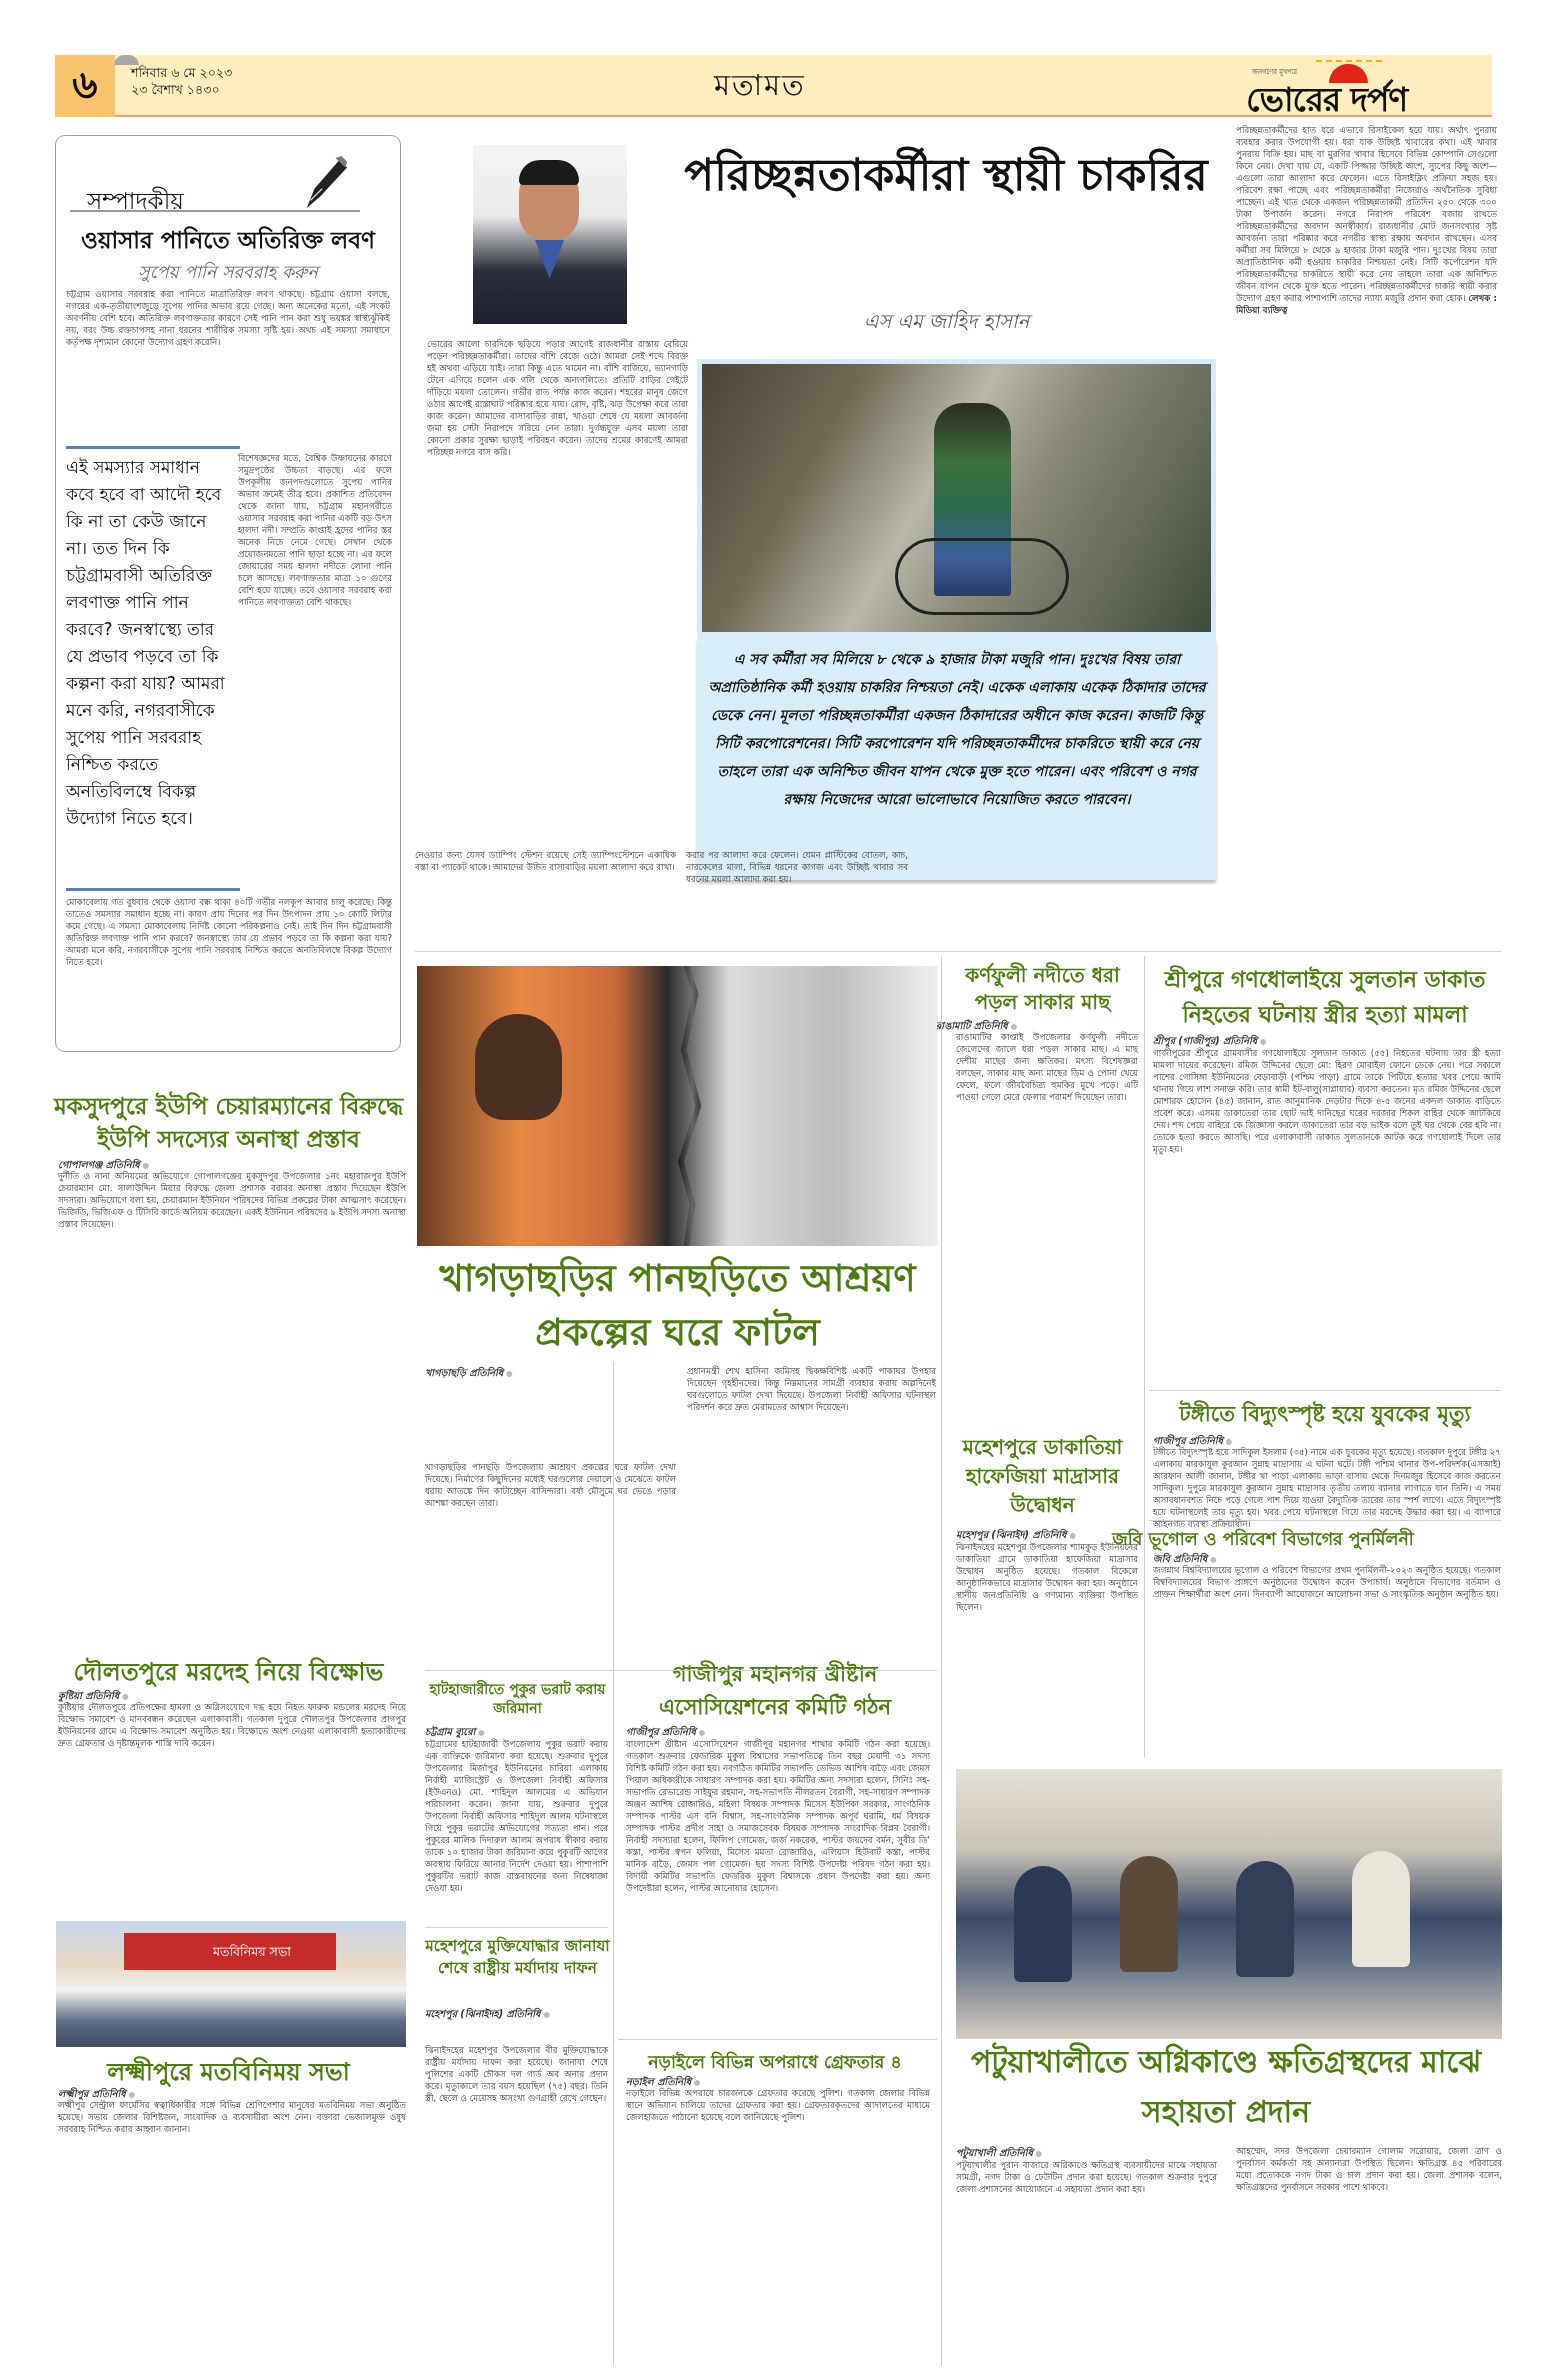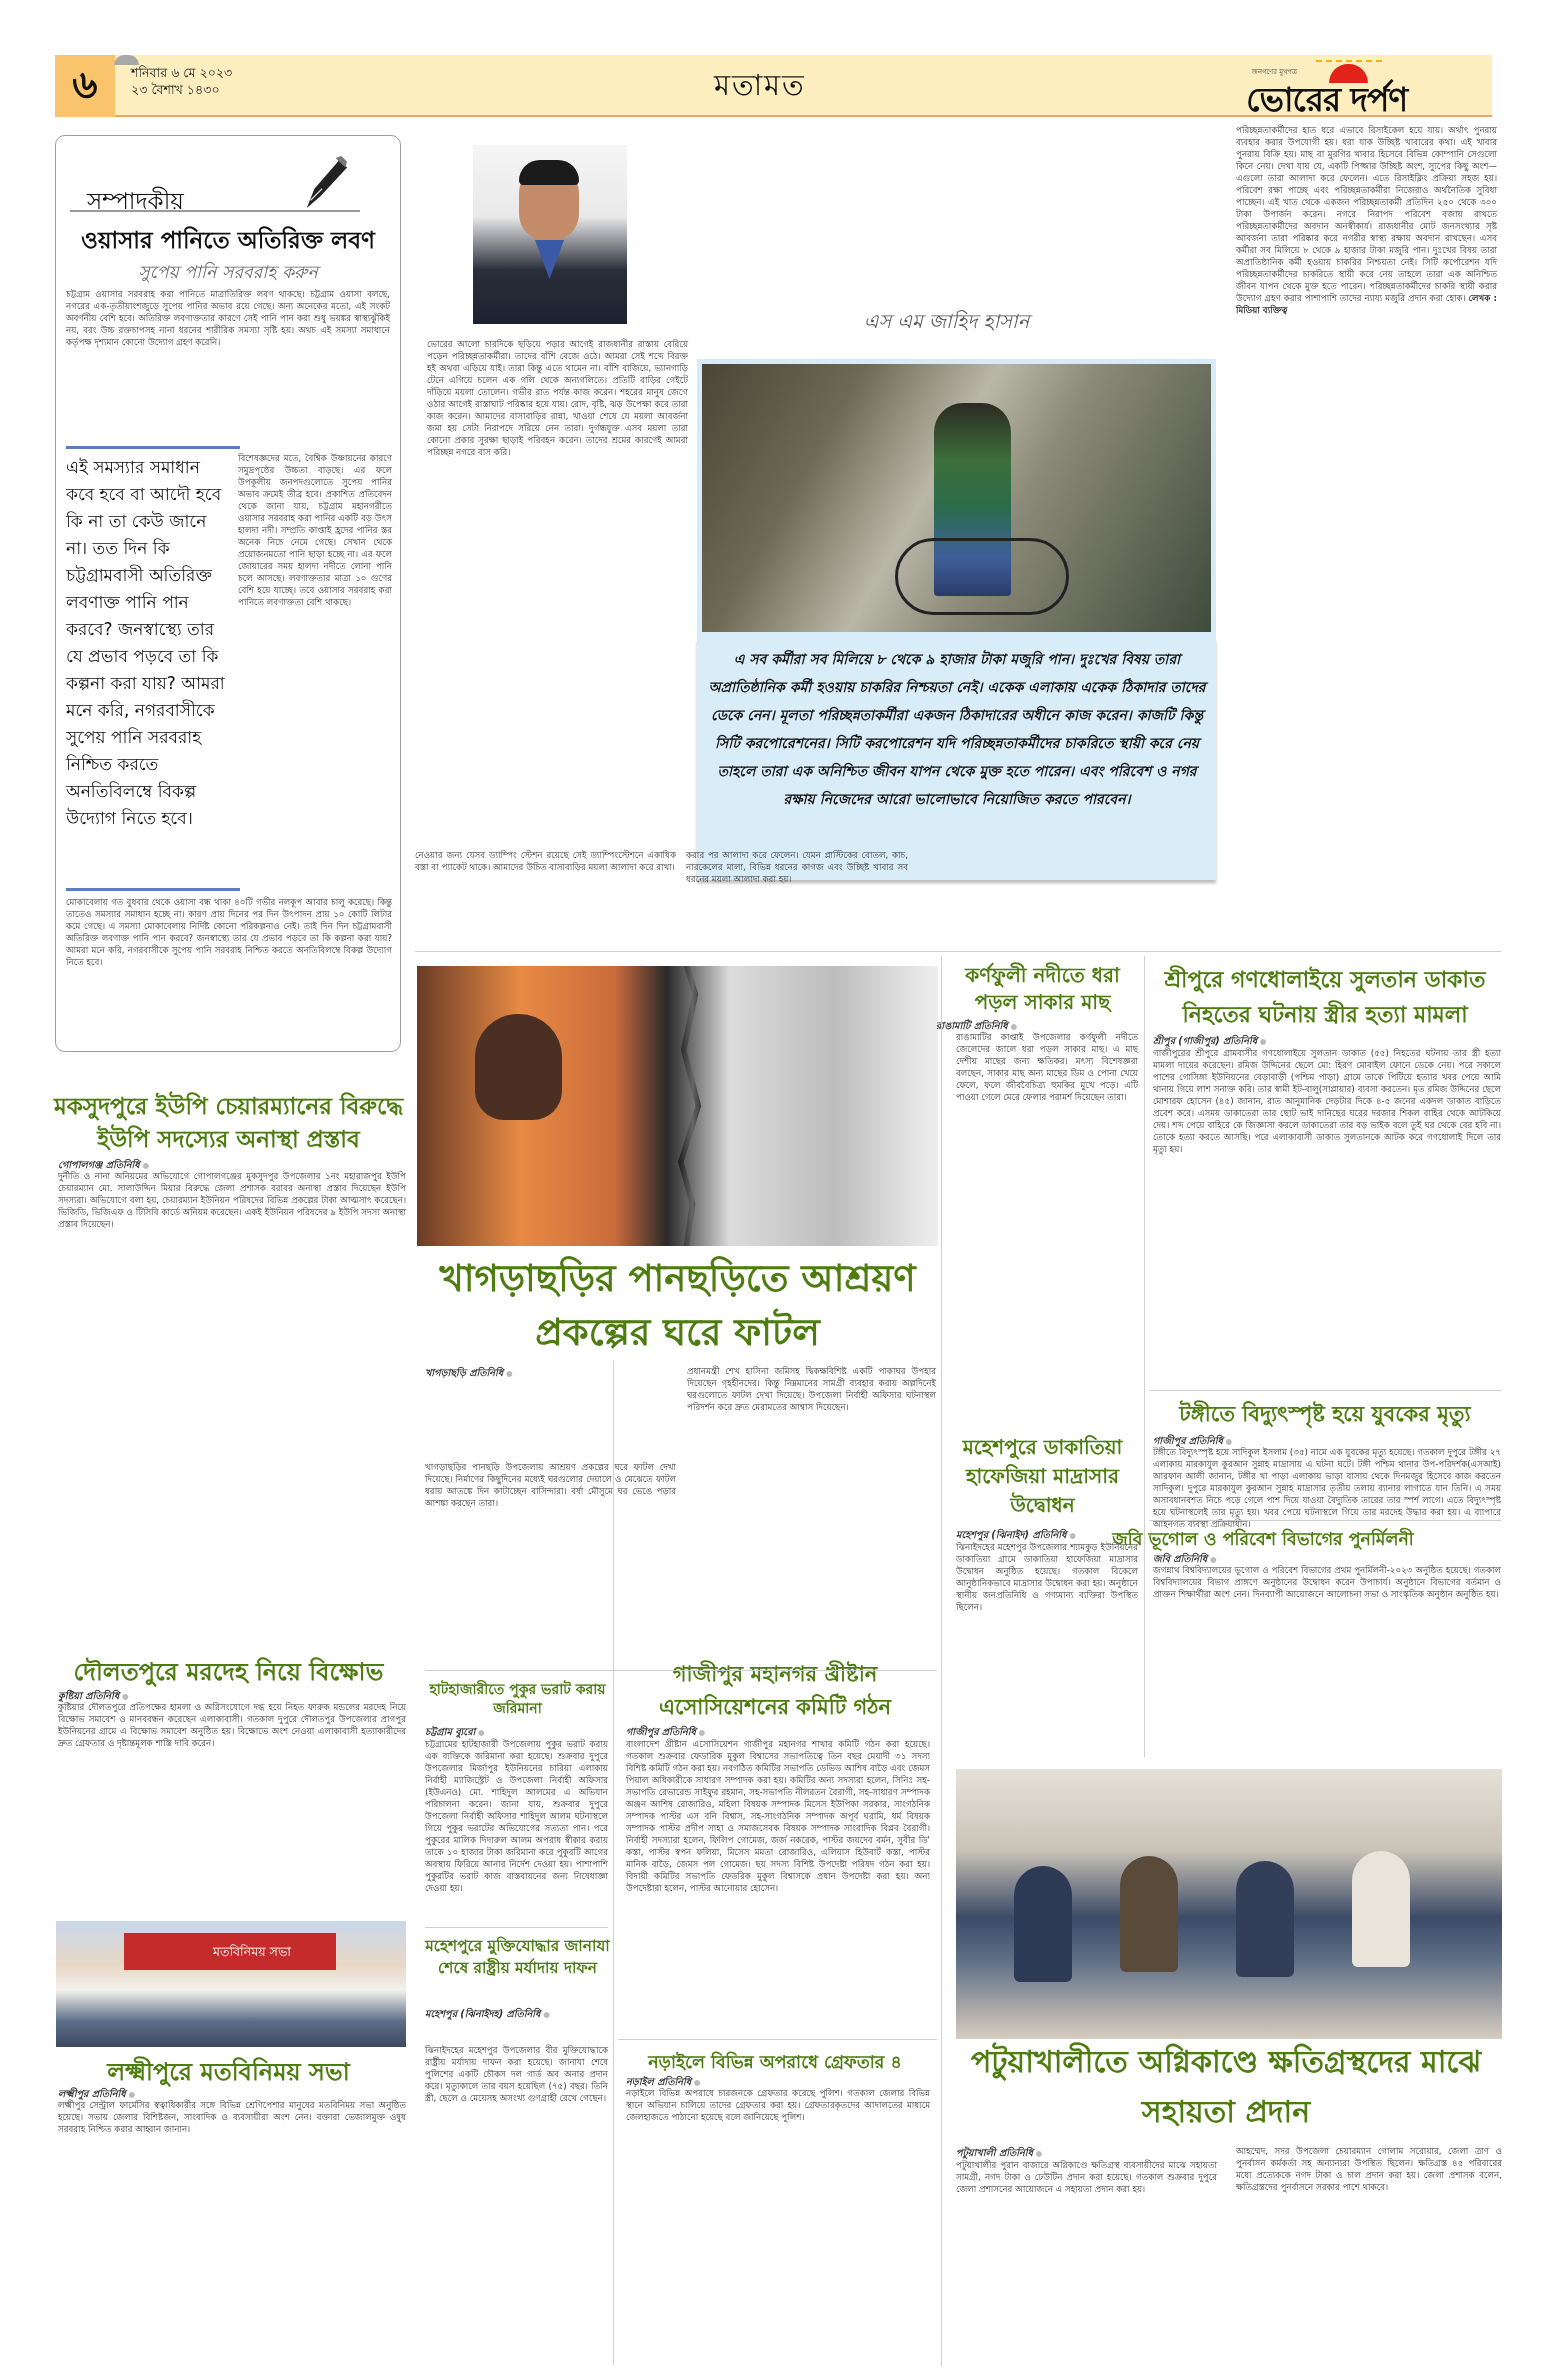--- a/index.html
+++ b/index.html
@@ -163,20 +163,21 @@
 <div class="abs pull-rule"></div>
 <div class="abs edit-body-right">বিশেষজ্ঞদের মতে, বৈশ্বিক উষ্ণায়নের কারণে সমুদ্রপৃষ্ঠের উচ্চতা বাড়ছে। এর ফলে উপকূলীয় জনপদগুলোতে সুপেয় পানির অভাব ক্রমেই তীব্র হবে। প্রকাশিত প্রতিবেদন থেকে জানা যায়, চট্টগ্রাম মহানগরীতে ওয়াসার সরবরাহ করা পানির একটি বড় উৎস হালদা নদী। সম্প্রতি কাপ্তাই হ্রদের পানির স্তর অনেক নিচে নেমে গেছে। সেখান থেকে প্রয়োজনমতো পানি ছাড়া হচ্ছে না। এর ফলে জোয়ারের সময় হালদা নদীতে লোনা পানি চলে আসছে। লবণাক্ততার মাত্রা ১০ গুণের বেশি হয়ে যাচ্ছে। তবে ওয়াসার সরবরাহ করা পানিতে লবণাক্ততা বেশি থাকছে।</div>
 <div class="abs edit-body-bottom">মোকাবেলায় গত বুধবার থেকে ওয়াসা বন্ধ থাকা ৪০টি গভীর নলকূপ আবার চালু করেছে। কিন্তু তাতেও সমস্যার সমাধান হচ্ছে না। কারণ প্রায় দিনের পর দিন উৎপাদন প্রায় ১০ কোটি লিটার কমে গেছে। এ সমস্যা মোকাবেলায় নির্দিষ্ট কোনো পরিকল্পনাও নেই। তাই দিন দিন চট্টগ্রামবাসী অতিরিক্ত লবণাক্ত পানি পান করবে? জনস্বাস্থ্যে তার যে প্রভাব পড়বে তা কি কল্পনা করা যায়? আমরা মনে করি, নগরবাসীকে সুপেয় পানি সরবরাহ নিশ্চিত করতে অনতিবিলম্বে বিকল্প উদ্যোগ নিতে হবে।</div>
 
 <div class="abs author-photo">
   <div class="face"></div>
   <div class="hair"></div>
   <div class="collar"></div>
 </div>
 <div class="abs feature-head">
+  <div>পরিচ্ছন্নতাকর্মীরা স্থায়ী চাকরির</div>
 </div>
 <div class="abs feature-byline">এস এম জাহিদ হাসান</div>
 <div class="abs feature-col fc1">ভোরের আলো চারদিকে ছড়িয়ে পড়ার আগেই রাজধানীর রাস্তায় বেরিয়ে পড়েন পরিচ্ছন্নতাকর্মীরা। তাদের বাঁশি বেজে ওঠে। আমরা সেই শব্দে বিরক্ত হই অথবা এড়িয়ে যাই। তারা কিন্তু এতে থামেন না। বাঁশি বাজিয়ে, ভ্যানগাড়ি টেনে এগিয়ে চলেন এক গলি থেকে অন্যগলিতে। প্রতিটি বাড়ির গেইটে দাঁড়িয়ে ময়লা তোলেন। গভীর রাত পর্যন্ত কাজ করেন। শহরের মানুষ জেগে ওঠার আগেই রাস্তাঘাট পরিষ্কার হয়ে যায়। রোদ, বৃষ্টি, ঝড় উপেক্ষা করে তারা কাজ করেন। আমাদের বাসাবাড়ির রান্না, খাওয়া শেষে যে ময়লা আবর্জনা জমা হয় সেটা নিরাপদে সরিয়ে নেন তারা। দুর্গন্ধযুক্ত এসব ময়লা তারা কোনো প্রকার সুরক্ষা ছাড়াই পরিবহন করেন। তাদের শ্রমের কারণেই আমরা পরিচ্ছন্ন নগরে বাস করি।</div>
 <div class="abs feature-col fc-right">
   <span>পরিচ্ছন্নতাকর্মীদের হাত ধরে এভাবে রিসাইকেল হয়ে যায়। অর্থাৎ পুনরায় ব্যবহার করার উপযোগী হয়। ধরা যাক উচ্ছিষ্ট খাবারের কথা। এই খাবার পুনরায় বিক্রি হয়। মাছ বা মুরগির খাবার হিসেবে বিভিন্ন কোম্পানি সেগুলো কিনে নেয়। দেখা যায় যে, একটি পিজ্জার উচ্ছিষ্ট অংশ, স্যুপের কিছু অংশ—এগুলো তারা আলাদা করে ফেলেন। এতে রিসাইক্লিং প্রক্রিয়া সহজ হয়। পরিবেশ রক্ষা পাচ্ছে এবং পরিচ্ছন্নতাকর্মীরা নিজেরাও অর্থনৈতিক সুবিধা পাচ্ছেন। এই খাত থেকে একজন পরিচ্ছন্নতাকর্মী প্রতিদিন ২৫০ থেকে ৩০০ টাকা উপার্জন করেন। নগরে নিরাপদ পরিবেশ বজায় রাখতে পরিচ্ছন্নতাকর্মীদের অবদান অনস্বীকার্য। রাজধানীর মোট জনসংখ্যার সৃষ্ট আবর্জনা তারা পরিষ্কার করে নগরীর স্বাস্থ্য রক্ষায় অবদান রাখছেন। এসব কর্মীরা সব মিলিয়ে ৮ থেকে ৯ হাজার টাকা মজুরি পান। দুঃখের বিষয় তারা অপ্রাতিষ্ঠানিক কর্মী হওয়ায় চাকরির নিশ্চয়তা নেই। সিটি কর্পোরেশন যদি পরিচ্ছন্নতাকর্মীদের চাকরিতে স্থায়ী করে নেয় তাহলে তারা এক অনিশ্চিত জীবন যাপন থেকে মুক্ত হতে পারেন। পরিচ্ছন্নতাকর্মীদের চাকরি স্থায়ী করার উদ্যোগ গ্রহণ করার পাশাপাশি তাদের ন্যায্য মজুরি প্রদান করা হোক।</span>
   <b>লেখক : মিডিয়া ব্যক্তিত্ব</b>
 </div>
 <div class="abs feature-photo">
   <div class="man"></div>
   <div class="bike"></div>

